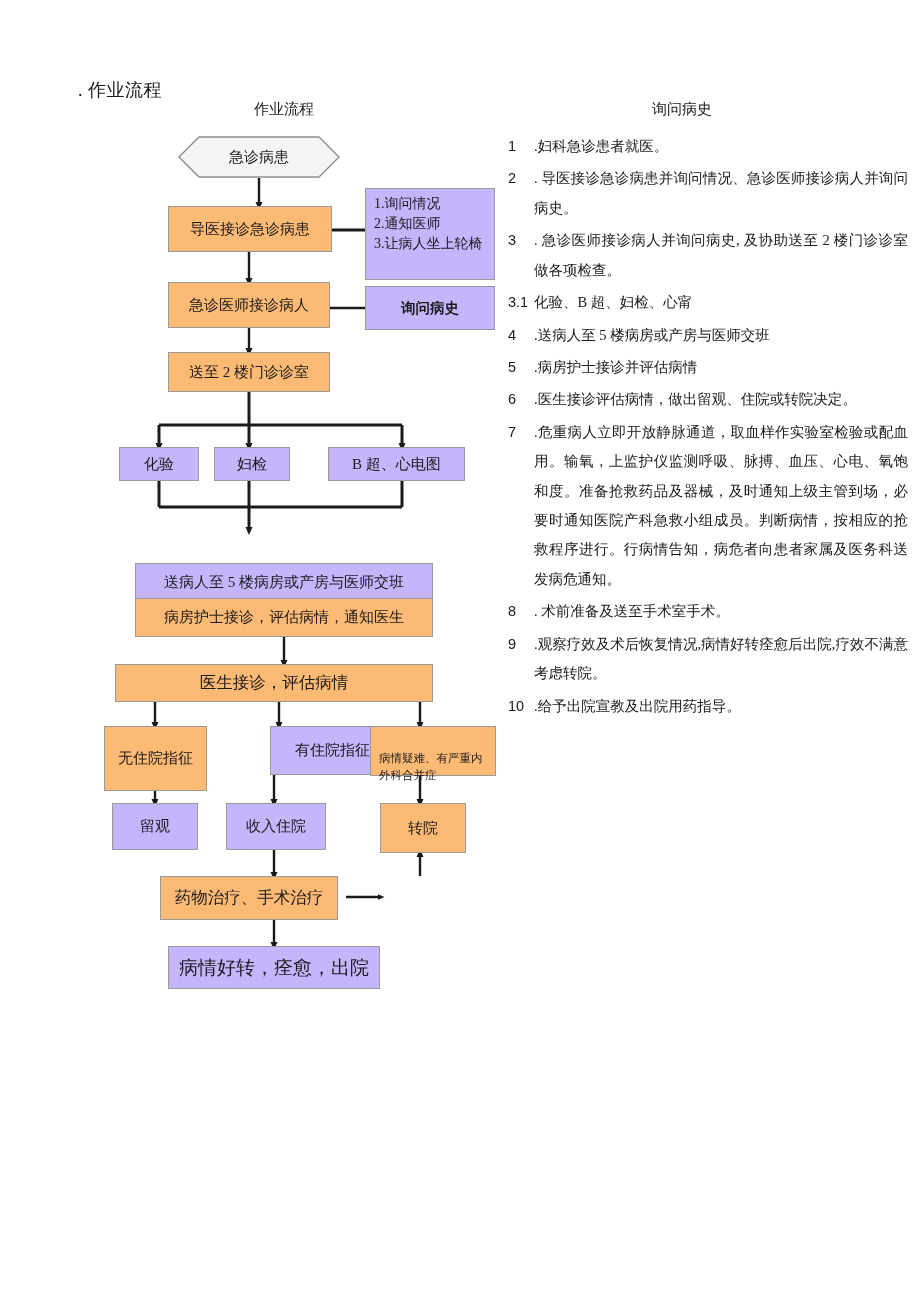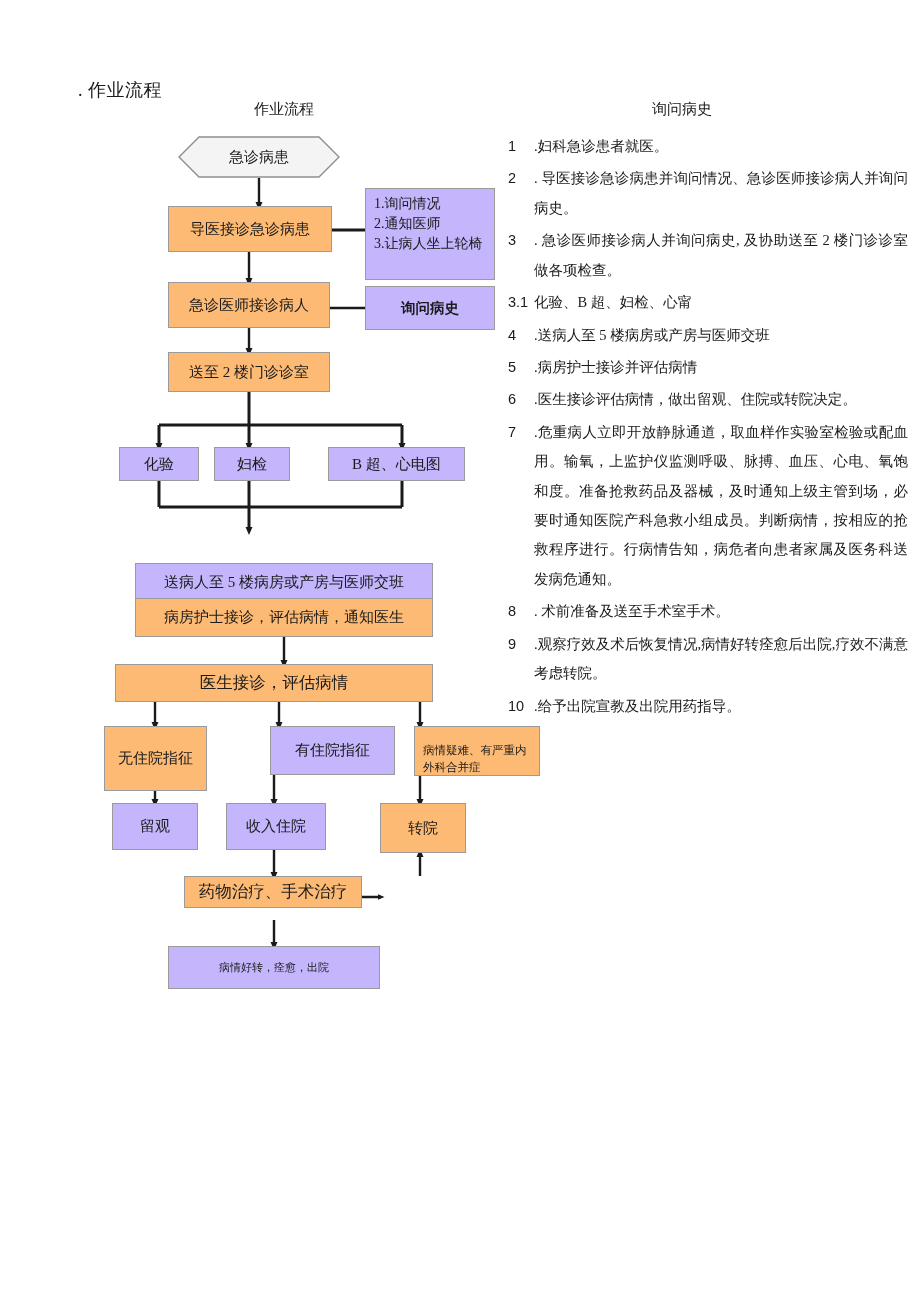--- a/index.html
+++ b/index.html
@@ -213,39 +213,39 @@
   <div class="node" style="left:115px; top:664px; width:318px; height:38px; font-size:16.5px;">
     <span>医生接诊，评估病情</span>
   </div>
 
   <div class="node" style="left:104px; top:726px; width:103px; height:65px;">
     <span>无住院指征</span>
   </div>
   <div class="node white" style="left:226px; top:726px; width:125px; height:49px;margin-left:44px;">
     <span>有住院指征</span>
   </div>
-  <div class="node small left-al" style="left:370px; top:726px; width:126px; height:50px; align-items:flex-start; padding-top:15px; font-size:11.5px; line-height:1.5;margin-left:44px;">
+  <div class="node small left-al" style="left:370px; top:726px; width:126px; height:50px; align-items:flex-start; padding-top:23px; font-size:11.5px; line-height:1.5;">
     <span>病情疑难、有严重内外科合并症</span>
   </div>
 
   <div class="node white" style="left:112px; top:803px; width:86px; height:47px;">
     <span>留观</span>
   </div>
   <div class="node white" style="left:226px; top:803px; width:100px; height:47px;">
     <span>收入住院</span>
   </div>
   <div class="node" style="left:380px; top:803px; width:86px; height:50px;">
     <span>转院</span>
   </div>
 
-  <div class="node" style="left:184px; top:876px; width:178px; height:32px; font-size:16.5px;">
+  <div class="node" style="left:160px; top:876px; width:178px; height:44px; font-size:16.5px;">
     <span>药物治疗、手术治疗</span>
   </div>
 
-  <div class="node white" style="left:168px; top:946px; width:212px; height:43px; font-size:11px;">
+  <div class="node white" style="left:168px; top:946px; width:212px; height:43px; font-size:19px;">
     <span>病情好转，痊愈，出院</span>
   </div>
 
 </div>
 
 <div id="content-list">
     <div class="content-item">
       <div class="num">1</div>
       <div class="txt">.妇科急诊患者就医。</div>
     </div>

